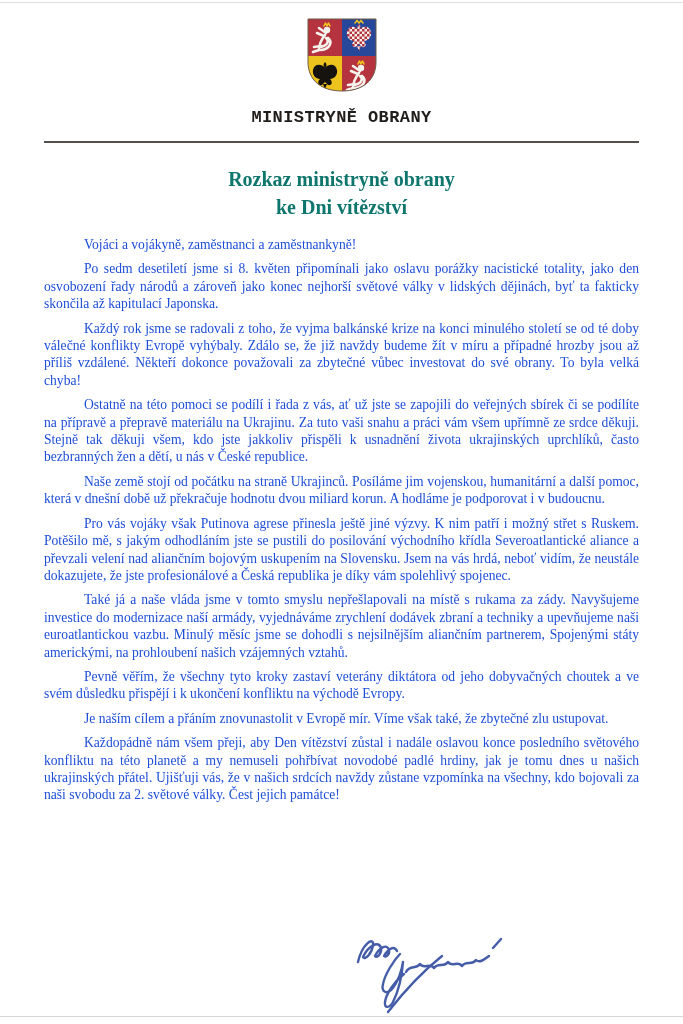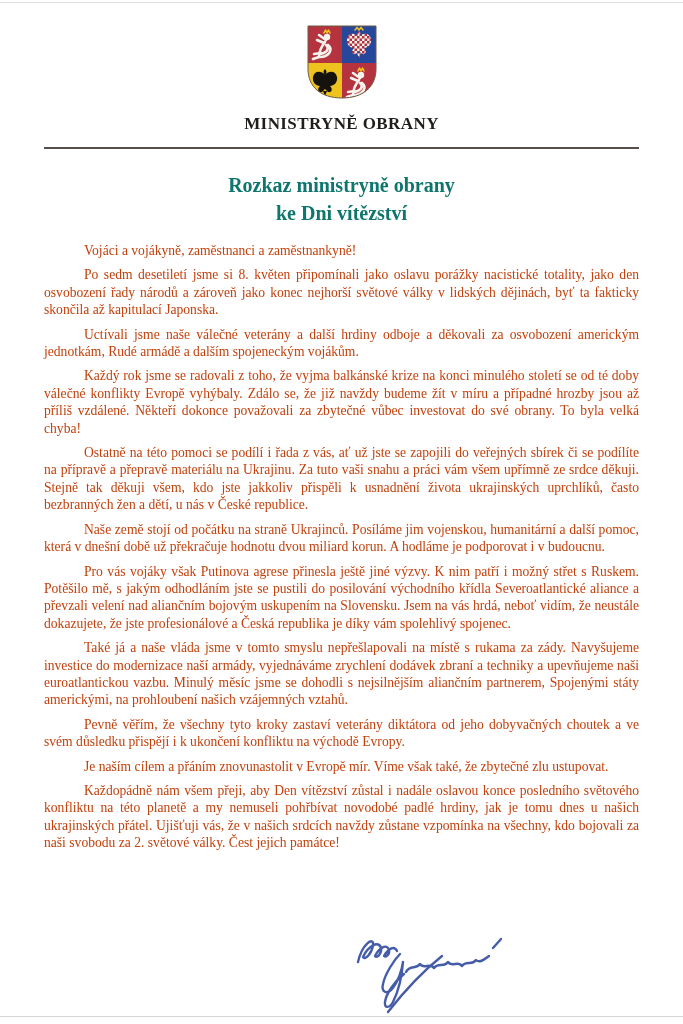--- a/index.html
+++ b/index.html
@@ -7,21 +7,21 @@
     position:relative;
     width:683px;height:1024px;
     background:#ffffff;
     overflow:hidden;
     font-family:"Liberation Serif", serif;
     color:#27231f;
   }
   .edge-top{position:absolute;top:2px;left:0;right:0;height:1px;background:#dedede;}
   .edge-bottom{position:absolute;bottom:7px;left:0;right:0;height:1px;background:#d4d4d4;}
 
-  .letterhead{ text-align:center; padding-top:24px; }
+  .letterhead{ text-align:center; padding-top:17px;font-family:Liberation Mono, monospace; }
   .crest{ display:inline-block; line-height:0; }
   .office{
     margin-top:8px;
     font-size:17px; font-weight:bold; letter-spacing:.4px;
     line-height:19px; color:#211d1a;
   }
   .minister-name{
     font-size:16px; line-height:20px; color:#292521; letter-spacing:.2px;
   }
   .head-rule{ height:2px; background:#53504d; margin:14px 44px 0 44px; }
@@ -29,21 +29,21 @@
   .doc-title{
     margin-top:22px; text-align:center;
     font-size:20px; font-weight:bold; line-height:28px; color:#0f766e;
   }
 
   .body-text{ margin-top:15px; }
   .body-text p{
     margin:0 44px 7px 44px;
     font-size:13.6px; line-height:17.4px;
     text-align:justify; text-indent:40px;
-    color:#c2410c;
+    color:#1d4ed8;
   }
   .salutation{ text-align:left !important; }
 
   .signature-wrap{
     position:absolute; left:350px; top:926px; width:172px; height:94px;
   }
 </style>
 </head>
 <body>
 
@@ -98,21 +98,20 @@
   <div class="head-rule"></div>
 
   <div class="doc-title">
     <div>Rozkaz ministryně obrany</div>
     <div>ke Dni vítězství</div>
   </div>
 
   <div class="body-text">
     <p class="salutation">Vojáci a vojákyně, zaměstnanci a zaměstnankyně!</p>
     <p>Po sedm desetiletí jsme si 8. květen připomínali jako oslavu porážky nacistické totality, jako den osvobození řady národů a zároveň jako konec nejhorší světové války v lidských dějinách, byť ta fakticky skončila až kapitulací Japonska.</p>
-    <p>Uctívali jsme naše válečné veterány a další hrdiny odboje a děkovali za osvobození americkým jednotkám, Rudé armádě a dalším spojeneckým vojákům.</p>
     <p>Každý rok jsme se radovali z toho, že vyjma balkánské krize na konci minulého století se od té doby válečné konflikty Evropě vyhýbaly. Zdálo se, že již navždy budeme žít v míru a případné hrozby jsou až příliš vzdálené. Někteří dokonce považovali za zbytečné vůbec investovat do své obrany. To byla velká chyba!</p>
     <p>Ostatně na této pomoci se podílí i řada z vás, ať už jste se zapojili do veřejných sbírek či se podílíte na přípravě a přepravě materiálu na Ukrajinu. Za tuto vaši snahu a práci vám všem upřímně ze srdce děkuji. Stejně tak děkuji všem, kdo jste jakkoliv přispěli k usnadnění života ukrajinských uprchlíků, často bezbranných žen a dětí, u nás v České republice.</p>
     <p>Naše země stojí od počátku na straně Ukrajinců. Posíláme jim vojenskou, humanitární a další pomoc, která v dnešní době už překračuje hodnotu dvou miliard korun. A hodláme je podporovat i v budoucnu.</p>
     <p>Pro vás vojáky však Putinova agrese přinesla ještě jiné výzvy. K nim patří i možný střet s Ruskem. Potěšilo mě, s jakým odhodláním jste se pustili do posilování východního křídla Severoatlantické aliance a převzali velení nad aliančním bojovým uskupením na Slovensku. Jsem na vás hrdá, neboť vidím, že neustále dokazujete, že jste profesionálové a Česká republika je díky vám spolehlivý spojenec.</p>
     <p>Také já a naše vláda jsme v tomto smyslu nepřešlapovali na místě s rukama za zády. Navyšujeme investice do modernizace naší armády, vyjednáváme zrychlení dodávek zbraní a techniky a upevňujeme naši euroatlantickou vazbu. Minulý měsíc jsme se dohodli s nejsilnějším aliančním partnerem, Spojenými státy americkými, na prohloubení našich vzájemných vztahů.</p>
     <p>Pevně věřím, že všechny tyto kroky zastaví veterány diktátora od jeho dobyvačných choutek a ve svém důsledku přispějí i k ukončení konfliktu na východě Evropy.</p>
     <p>Je naším cílem a přáním znovunastolit v Evropě mír. Víme však také, že zbytečné zlu ustupovat.</p>
     <p>Každopádně nám všem přeji, aby Den vítězství zůstal i nadále oslavou konce posledního světového konfliktu na této planetě a my nemuseli pohřbívat novodobé padlé hrdiny, jak je tomu dnes u našich ukrajinských přátel. Ujišťuji vás, že v našich srdcích navždy zůstane vzpomínka na všechny, kdo bojovali za naši svobodu za 2. světové války. Čest jejich památce!</p>
   </div>
 

